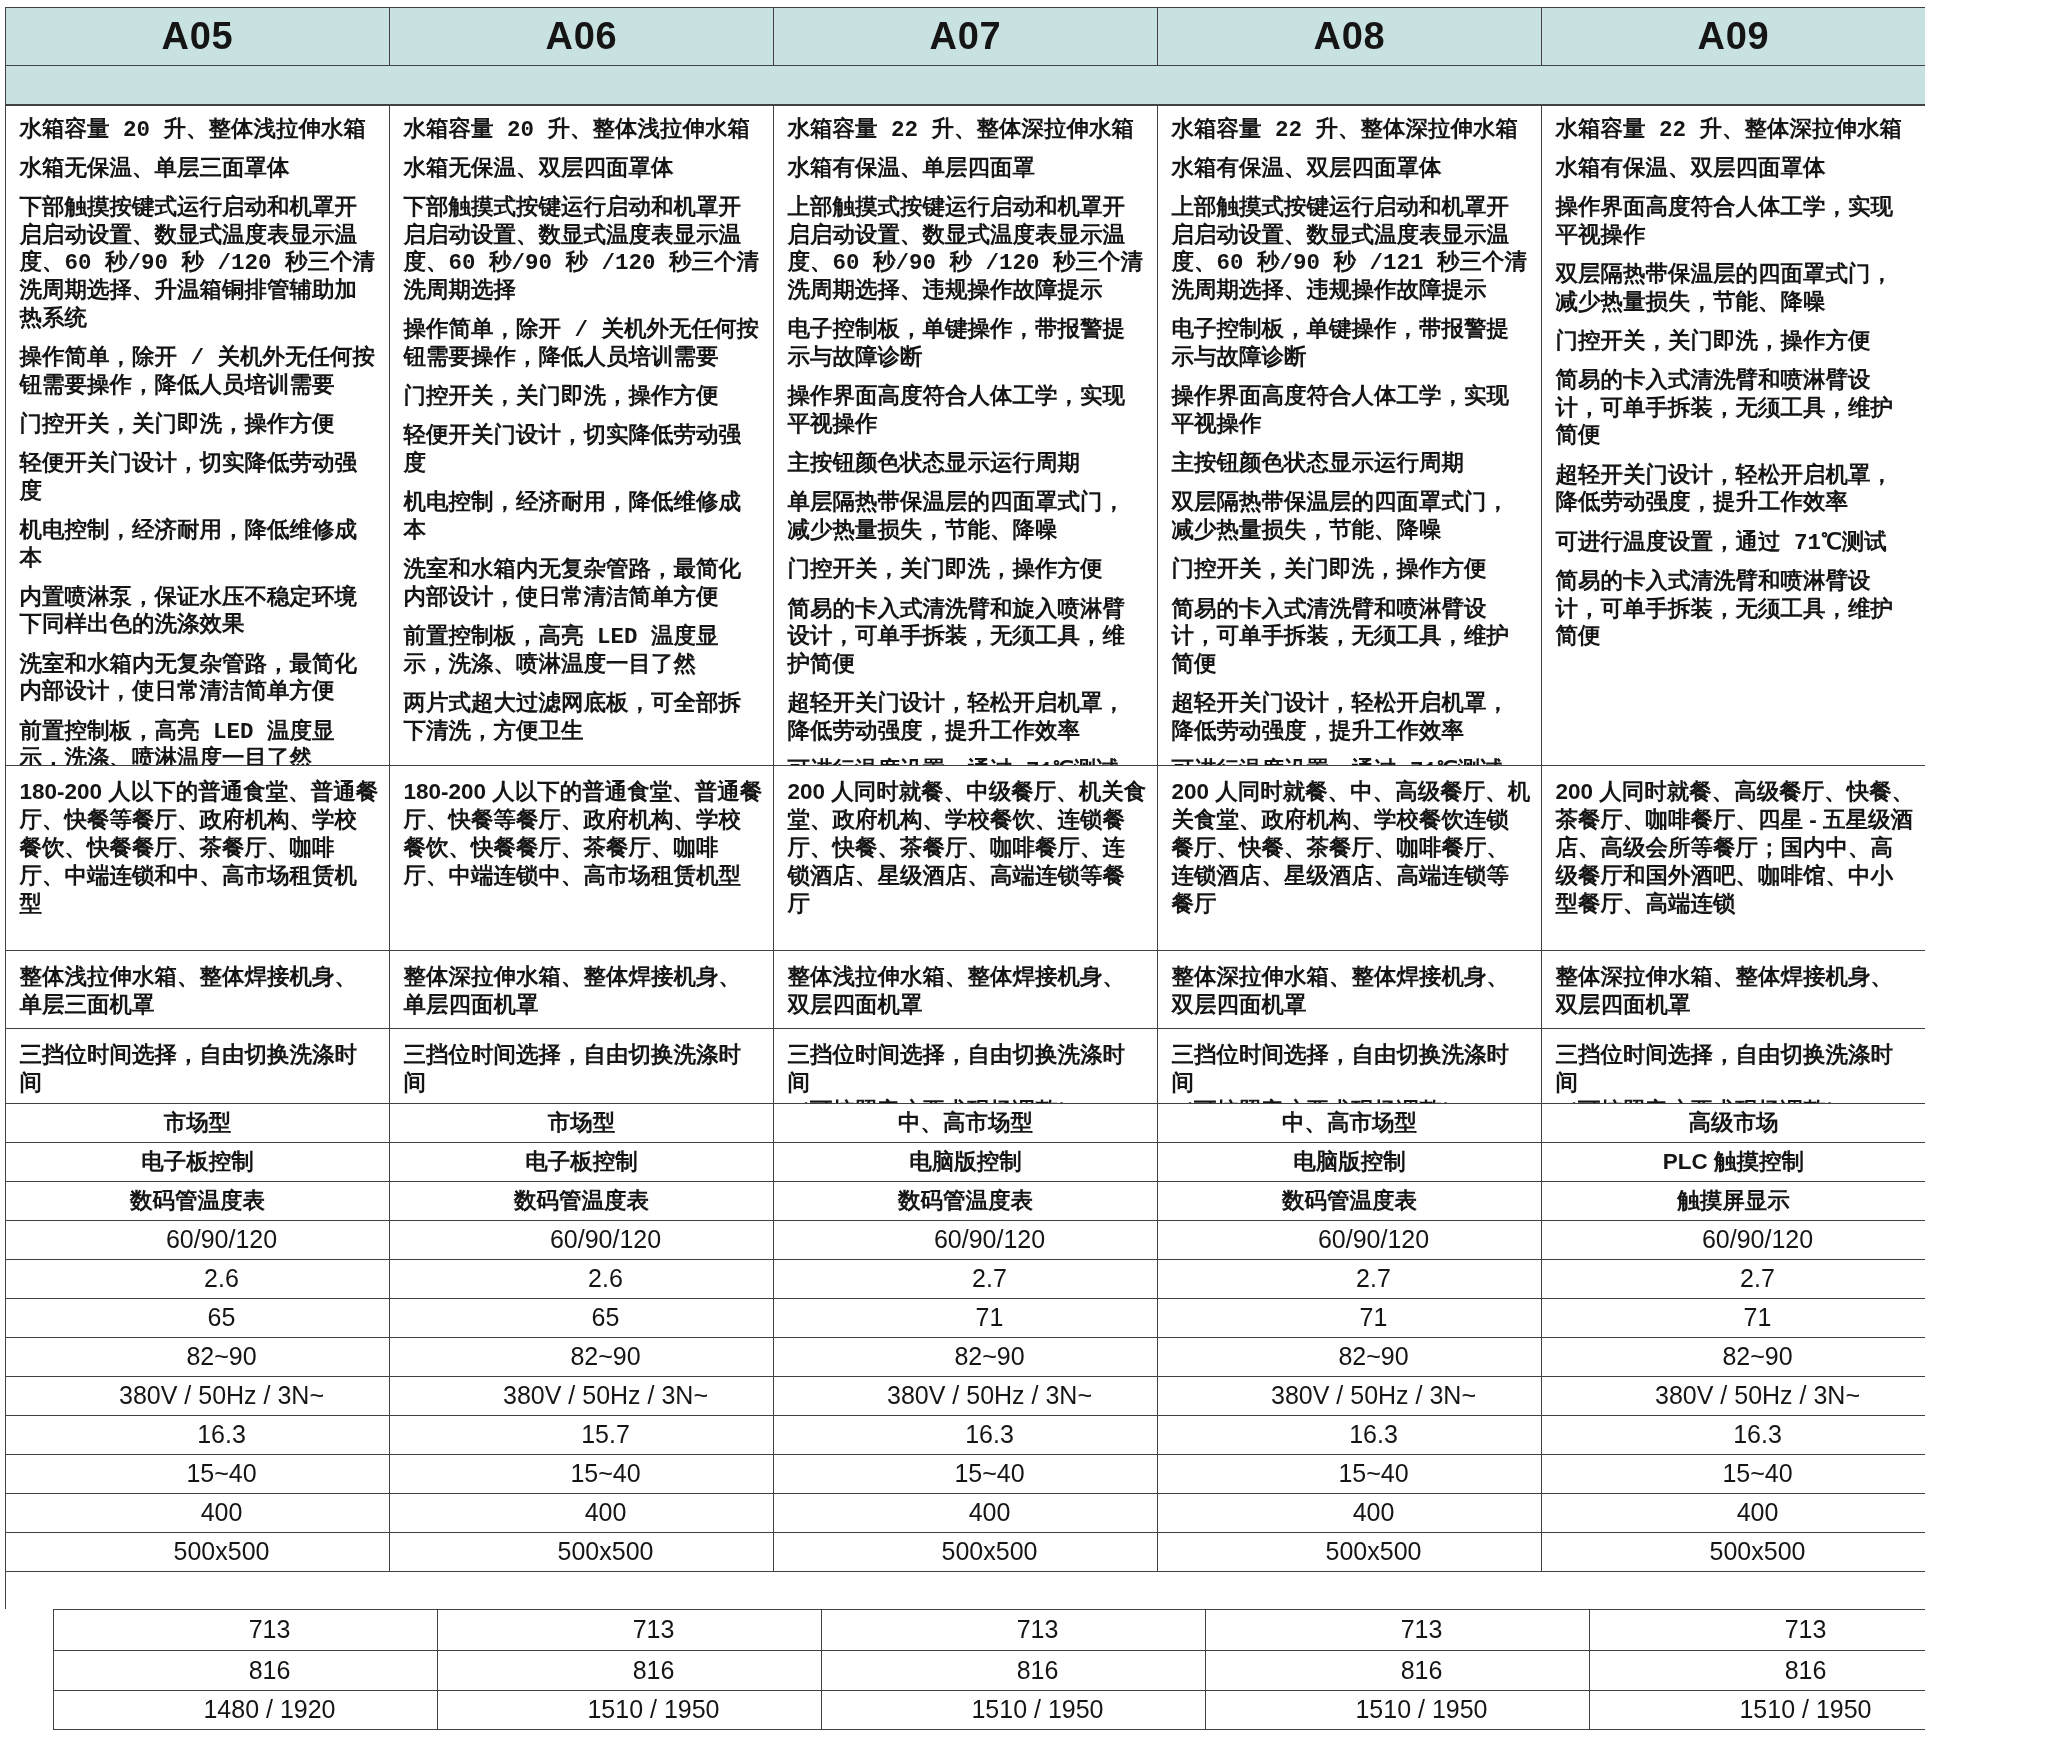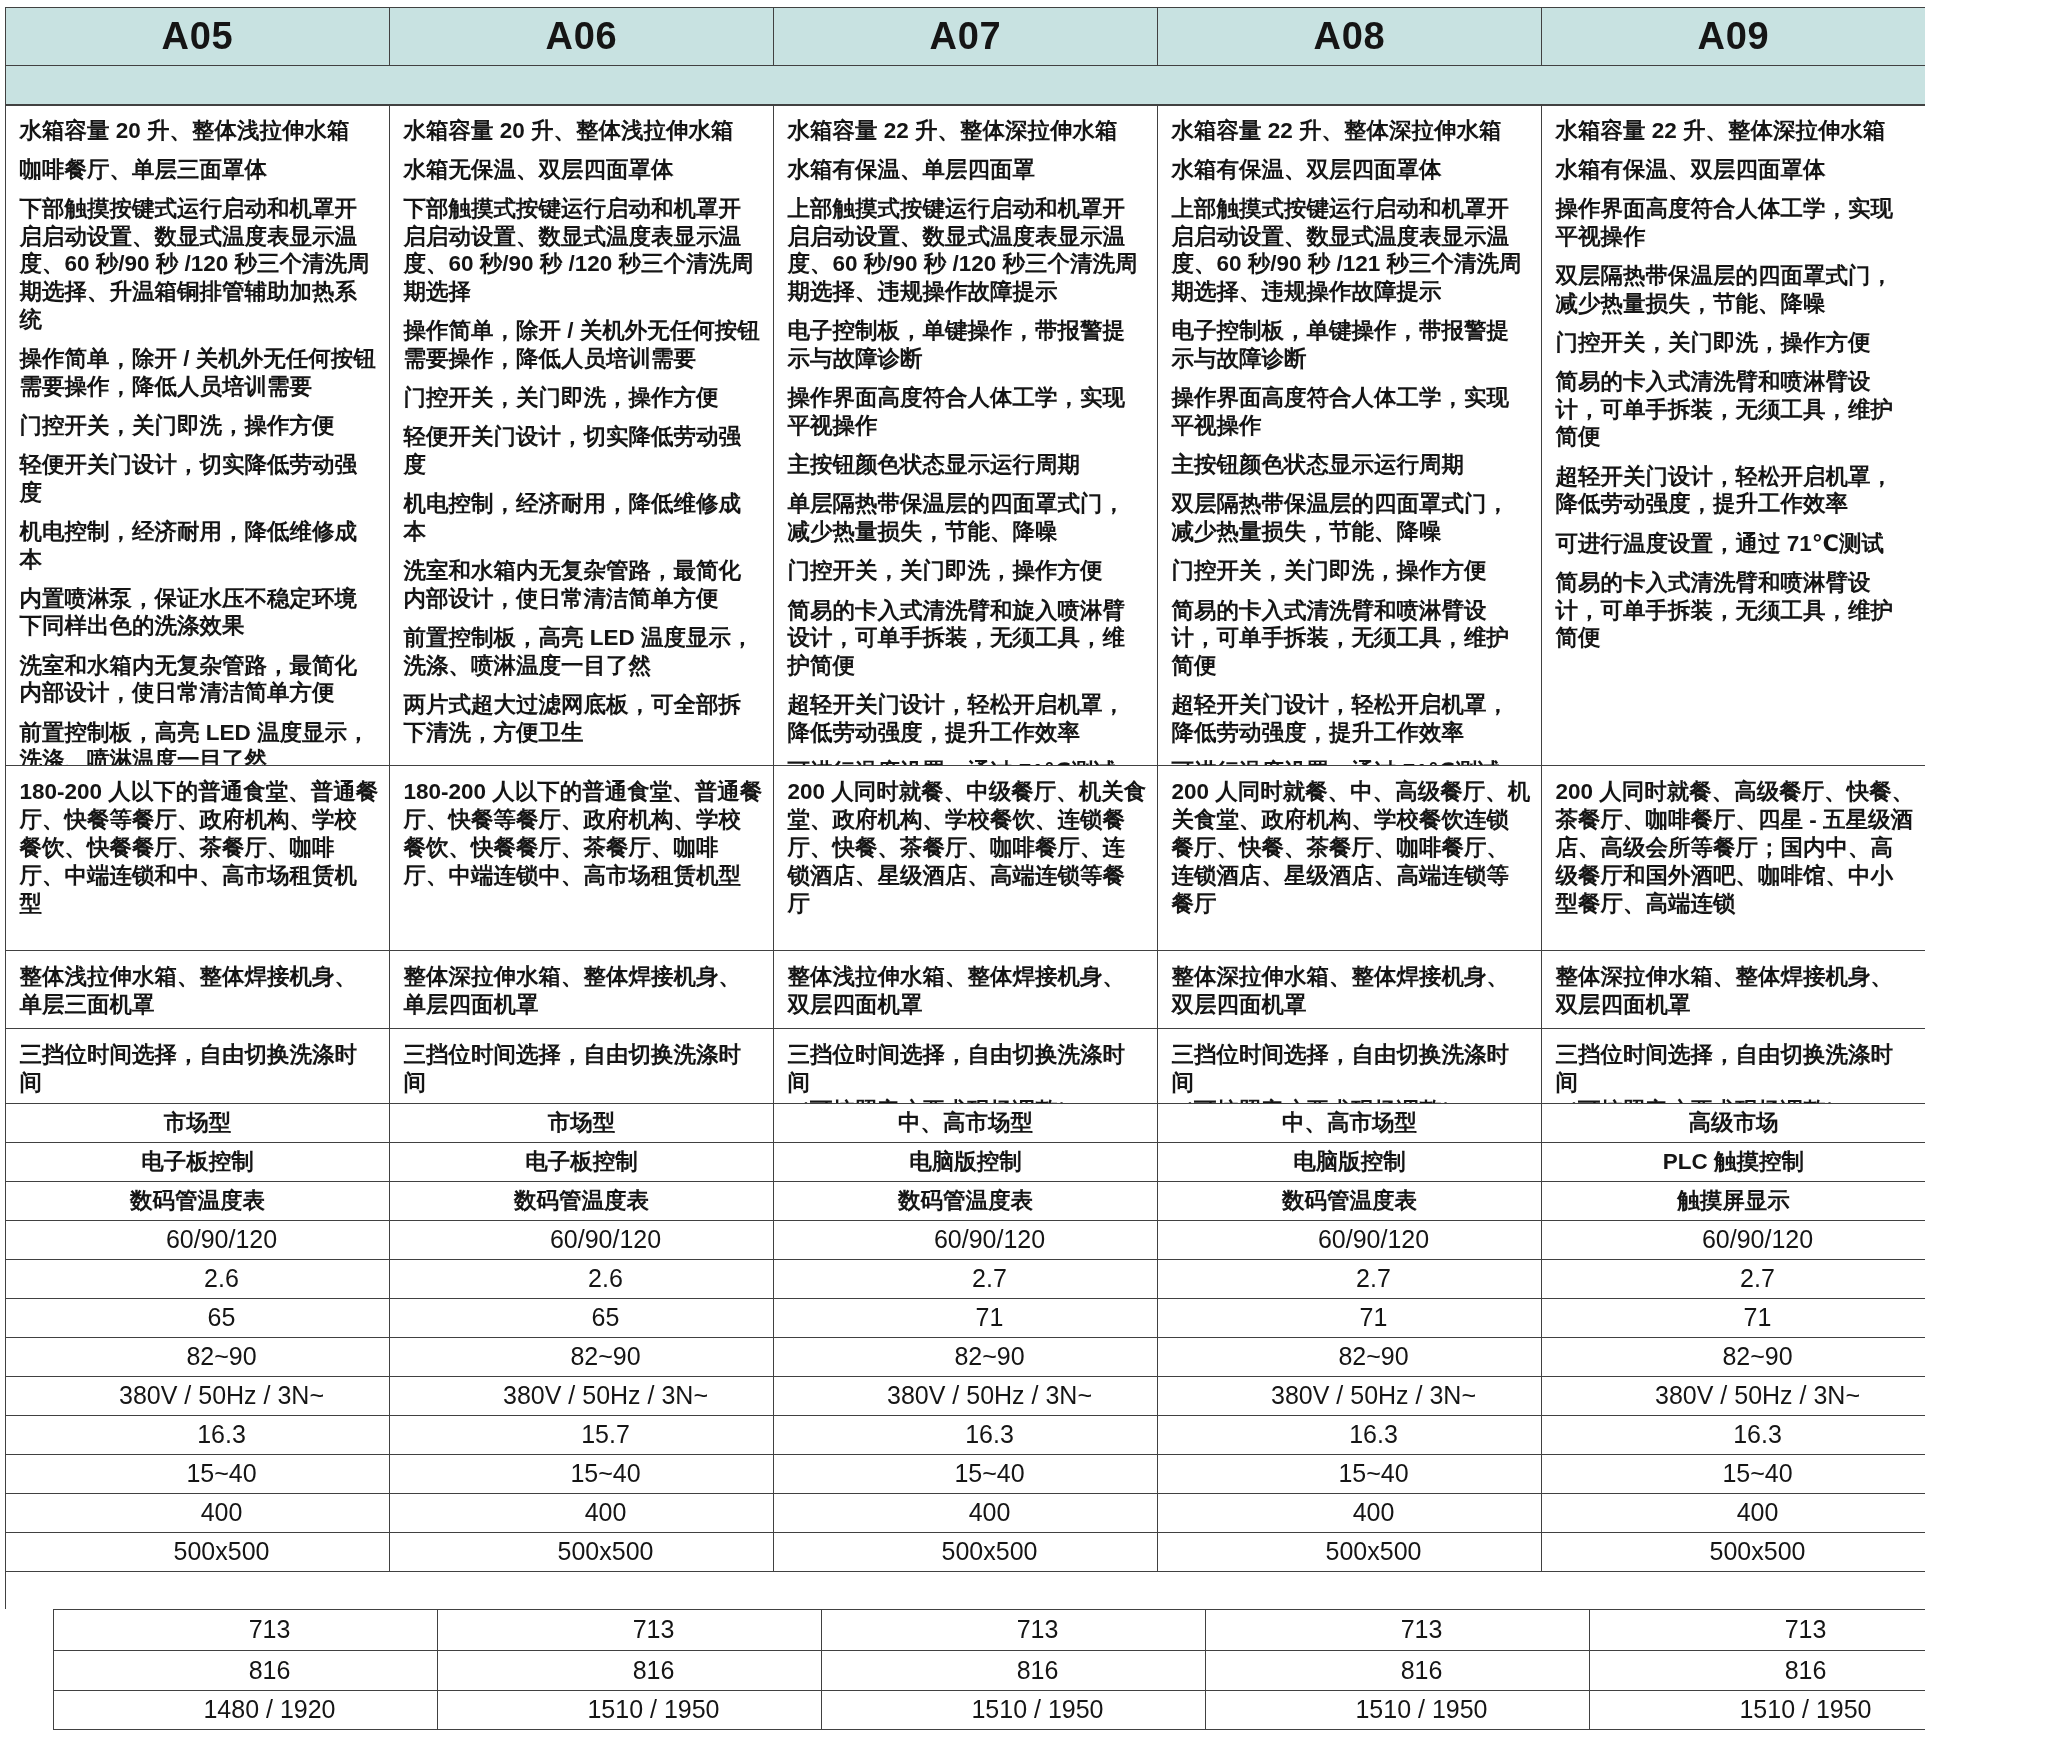--- a/index.html
+++ b/index.html
@@ -14,21 +14,21 @@
   .table{position:absolute;left:5px;top:6.7px;width:1920px;}
   .row{display:grid;grid-template-columns:repeat(5,384px);border-top:1.7px solid var(--line);}
   .cell{border-left:1.7px solid var(--line);overflow:hidden;}
   
   .header{background:var(--teal);height:59px;border-bottom:1.7px solid var(--line);}
   .hcell{display:flex;align-items:center;justify-content:center;
          font-size:38px;font-weight:bold;letter-spacing:0.8px;}
   .band{background:var(--teal);height:39px;border-left:1.7px solid var(--line);border-bottom:0.8px solid var(--line);}
   
   .features{height:660px;}
-  .fcell{padding:11px 10px 0 13.4px;}
+  .fcell{padding:11px 10px 0 13.4px;font-family:Liberation Mono, monospace;}
   .para{font-size:22.5px;line-height:27.6px;font-weight:bold;margin:0 0 11.7px 0;text-align:left;}
   .apps{height:185px;}
   .structs{height:78px;}
   .times{height:75px;}
   .tcell{padding:12.5px 10px 0 13.4px;font-size:22.5px;line-height:28px;font-weight:bold;
          text-align:left;white-space:pre-line;}
   
   .spec{height:39px;}
   .scell{display:flex;align-items:center;justify-content:center;text-align:center;}
   .zh .scell{font-size:22.5px;font-weight:bold;}
@@ -53,21 +53,21 @@
         <div class="cell hcell">A08</div>
         <div class="cell hcell">A09</div>
       </div>
 
     <div class="band"></div>
 
     <div class="row features">
       <div class="cell fcell">
 
       <p class="para">水箱容量 20 升、整体浅拉伸水箱</p>
-          <p class="para">咖啡餐厅、单层三面罩体</p>
+          <p class="para">水箱无保温、单层三面罩体</p>
           <p class="para">下部触摸按键式运行启动和机罩开启启动设置、数显式温度表显示温度、60 秒/90 秒 /120 秒三个清洗周期选择、升温箱铜排管辅助加热系统</p>
           <p class="para">操作简单，除开 / 关机外无任何按钮需要操作，降低人员培训需要</p>
           <p class="para">门控开关，关门即洗，操作方便</p>
           <p class="para">轻便开关门设计，切实降低劳动强度</p>
           <p class="para">机电控制，经济耐用，降低维修成本</p>
           <p class="para">内置喷淋泵，保证水压不稳定环境下同样出色的洗涤效果</p>
           <p class="para">洗室和水箱内无复杂管路，最简化内部设计，使日常清洁简单方便</p>
           <p class="para">前置控制板，高亮 LED 温度显示，洗涤、喷淋温度一目了然</p>
         </div>
       <div class="cell fcell">

